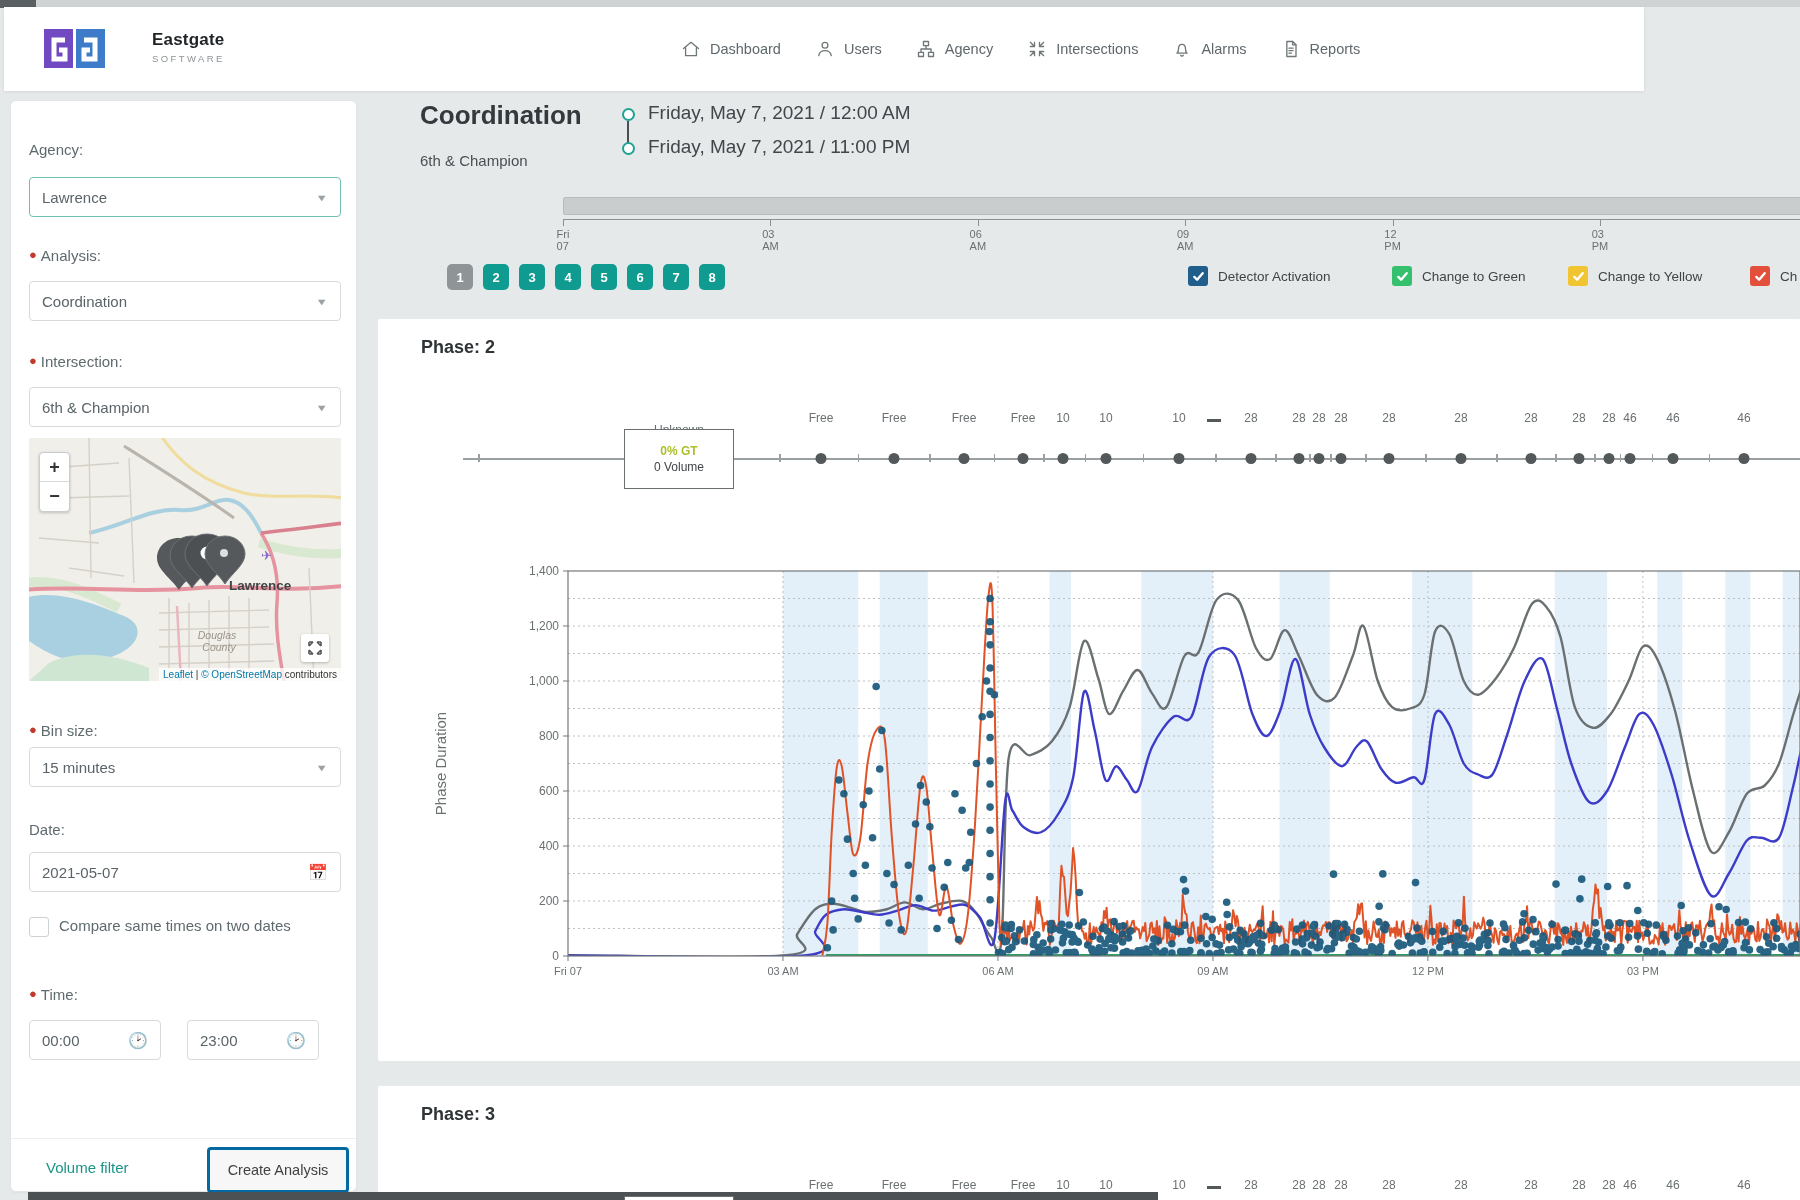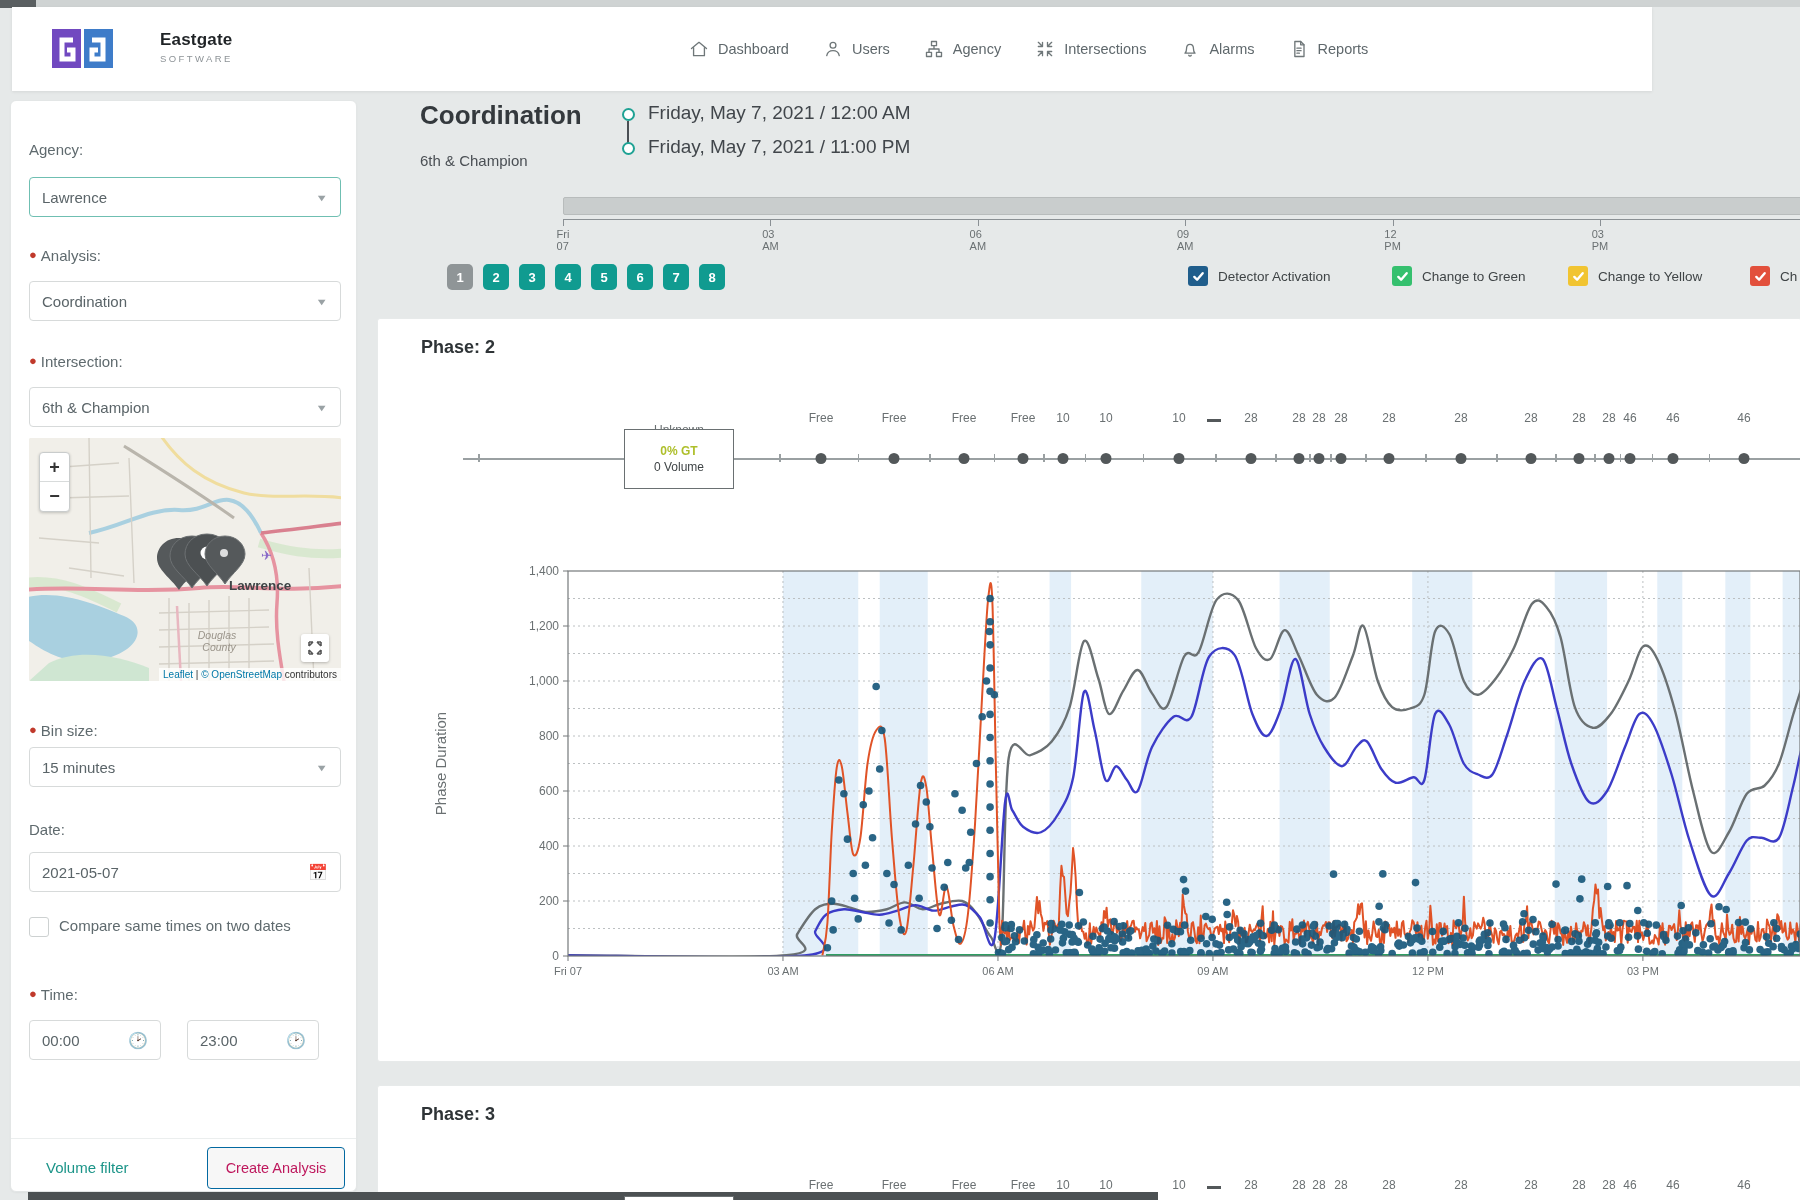--- a/index.html
+++ b/index.html
@@ -3,21 +3,21 @@
 <meta charset="utf-8">
 <style>
   html,body{margin:0;padding:0;background:#e6e9e9;font-family:"Liberation Sans",sans-serif;}
   #app{position:relative;width:1800px;height:1200px;overflow:hidden;background:#e6e9e9;}
   .abs{position:absolute;}
   
   #top-strip{left:0;top:0;width:1800px;height:7px;background:#cfd3d3;}
   #top-strip-dark{left:0;top:0;width:36px;height:8px;background:#5a5f61;}
   #bottom-bar{left:28px;top:1192px;width:1130px;height:8px;background:#4c5153;}
   
-  #header{left:12px;top:7px;width:1640px;height:84px;background:#fff;box-shadow:0 1px 3px rgba(0,0,0,.08);}
+  #header{left:4px;top:7px;width:1640px;height:84px;background:#fff;box-shadow:0 1px 3px rgba(0,0,0,.08);}
   #logo{left:40px;top:20px;width:260px;height:46px;}
   #logo-text{left:108px;top:3px;}
   #brand-name{font-size:17px;font-weight:bold;color:#1f2326;letter-spacing:.2px;}
   #brand-sub{font-size:9.5px;color:#8d9397;letter-spacing:2.4px;margin-top:3px;}
   #nav{left:660px;top:0;height:84px;display:flex;align-items:stretch;}
   .nav-item{display:flex;align-items:center;gap:9px;padding:0 17px;font-size:14.5px;color:#5f686c;cursor:pointer;}
   .nav-item svg{width:20px;height:20px;stroke:#6f7779;fill:none;stroke-width:1.6;stroke-linecap:round;stroke-linejoin:round;}
   .nav-item svg .fillbar{fill:#6f7779;stroke:none;}
   .nav-item.active{background:#bdd9d3;color:#17806f;border-bottom:3px solid #0d9186;}
   .nav-item.active svg{stroke:#17806f;}
@@ -36,21 +36,21 @@
   .mz-btn{width:29px;height:29px;display:flex;align-items:center;justify-content:center;font-size:18px;font-weight:bold;color:#333;cursor:pointer;box-sizing:border-box;}
   .mz-btn:first-child{border-bottom:1px solid #d8dbdb;}
   #map-expand{left:272px;top:196px;width:28px;height:28px;background:#fff;border-radius:3px;box-shadow:0 1px 3px rgba(0,0,0,.25);display:flex;align-items:center;justify-content:center;color:#555;cursor:pointer;}
   #map-attr{right:0;bottom:0;background:rgba(255,255,255,.78);font-size:10px;color:#333;padding:1px 4px;white-space:nowrap;}
   #map-attr .lnk{color:#0078a8;}
   #cmp-box{left:18px;top:816px;width:18px;height:18px;border:1.5px solid #cdd1d1;border-radius:3px;background:#fff;cursor:pointer;}
   #cmp-label{left:48px;top:816px;font-size:15px;color:#5f6a6e;}
   .time-input{top:919px;width:132px;height:40px;}
   #sb-divider{left:0;top:1037px;width:345px;height:1px;background:#ebeeee;}
   #reset-btn{left:35px;top:1058px;font-size:15px;color:#1b9488;cursor:pointer;}
-  #create-btn{left:196px;top:1046px;width:136px;height:40px;background:#f7f7f7;border:1px solid #0369a1;border-radius:4px;color:#be185d;font-size:14.5px;display:flex;align-items:center;justify-content:center;}
+  #create-btn{left:196px;top:1046px;width:136px;height:40px;background:#f7f7f7;border:3px solid #0369a1;border-radius:4px;color:#404040;font-size:14.5px;display:flex;align-items:center;justify-content:center;}
   
   #main-title{left:420px;top:100px;font-size:26px;font-weight:600;color:#34393d;}
   #main-sub{left:420px;top:152px;font-size:15px;color:#4a4f54;}
   .range-circle{width:9px;height:9px;border:2px solid #1fa294;border-radius:50%;background:#fff;}
   #range-line{left:627px;top:121px;width:2px;height:28px;background:#4a4f54;}
   .range-text{font-size:19px;color:#41464b;}
   
   #scrubber-bar{left:563px;top:197px;width:1237px;height:16px;background:#c9cdcd;border:1px solid #b8bcbc;border-radius:2px;cursor:pointer;}
   #scrubber-axis{left:563px;top:219px;width:1237px;height:1px;background:#8a9094;}
   .scrub-tick{top:219px;width:1px;height:7px;background:#8a9094;}

